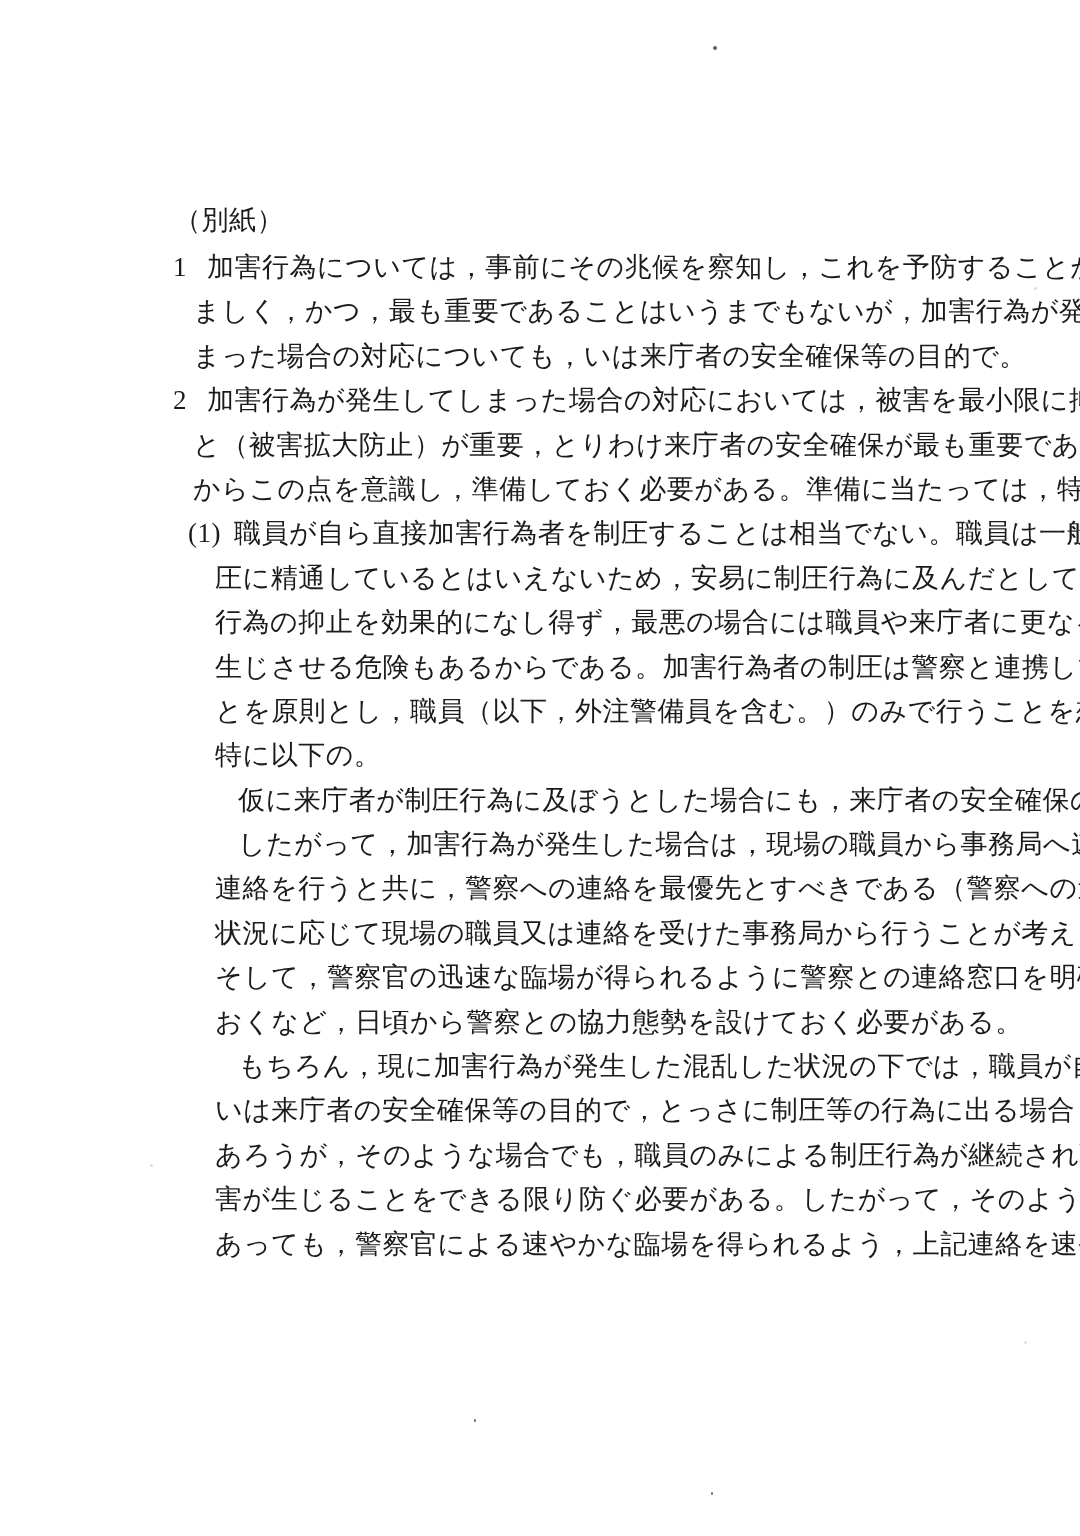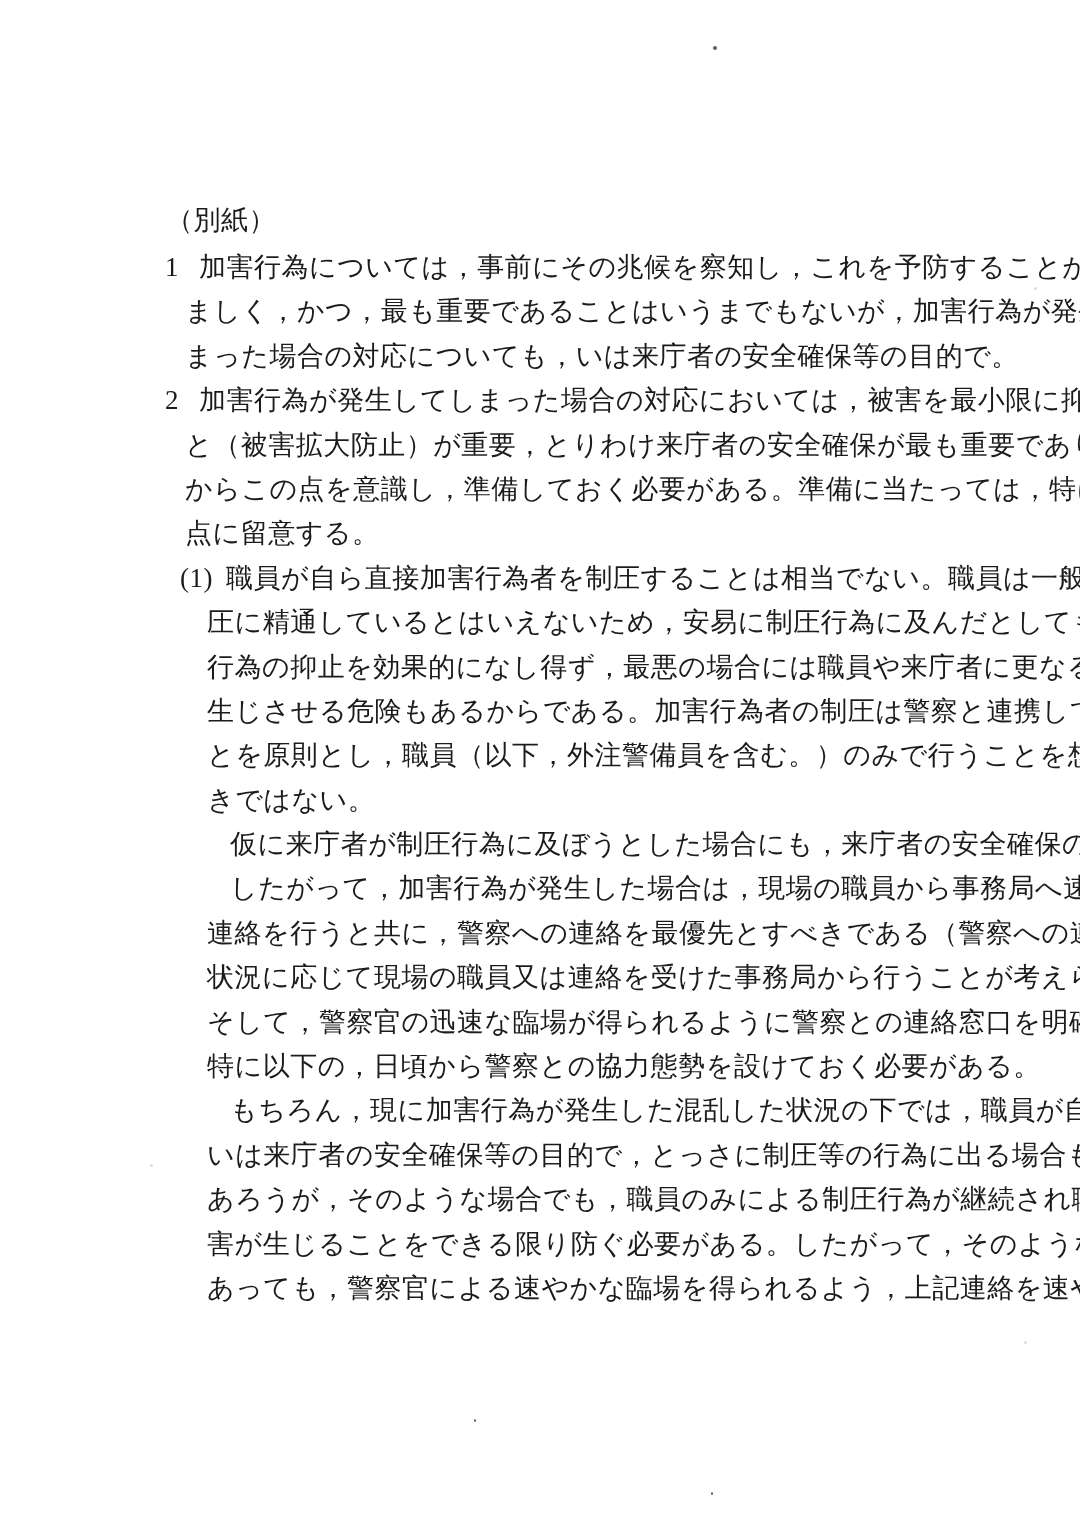--- a/index.html
+++ b/index.html
@@ -21,20 +21,21 @@
     top:195px;
     left:0;
     width:1080px;
   }
   .line{
     white-space:nowrap;
     font-size:27px;
     height:44.4px;
     line-height:44.4px;
     letter-spacing:0.5px;
+    margin-left:8px;
   }
   .line.h{
     height:50px;
     line-height:50px;
     padding-left:166px;
   }
   .line.n1{padding-left:165px;}
   .line.n1 .marker{display:inline-block;width:34px;}
   .line.c1{padding-left:185px;}
   .line.n2{padding-left:180px;}
@@ -55,33 +56,32 @@
 <div class="page">
   <div class="doc">
     <div class="line h">（別紙）</div>
     <div>
         <div class="line n1"><span class="marker">1</span><span>加害行為については，事前にその兆候を察知し，これを予防することが最も望</span></div>
         <div class="line c1">ましく，かつ，最も重要であることはいうまでもないが，加害行為が発生してし</div>
         <div class="line c1">まった場合の対応についても，いは来庁者の安全確保等の目的で。</div>
         <div class="line n1"><span class="marker">2</span><span>加害行為が発生してしまった場合の対応においては，被害を最小限に抑えるこ</span></div>
         <div class="line c1">と（被害拡大防止）が重要，とりわけ来庁者の安全確保が最も重要であり，日頃</div>
         <div class="line c1">からこの点を意識し，準備しておく必要がある。準備に当たっては，特に以下の</div>
-        <div class="line c1">点に留意する。</div>
         <div class="line n2"><span class="marker">(1)</span><span>職員が自ら直接加害行為者を制圧することは相当でない。職員は一般的に制</span></div>
         <div class="line c2">圧に精通しているとはいえないため，安易に制圧行為に及んだとしても，加害</div>
         <div class="line c2">行為の抑止を効果的になし得ず，最悪の場合には職員や来庁者に更なる被害を</div>
         <div class="line c2">生じさせる危険もあるからである。加害行為者の制圧は警察と連携して行うこ</div>
         <div class="line c2">とを原則とし，職員（以下，外注警備員を含む。）のみで行うことを想定するべ</div>
-        <div class="line c2">きではない。</div>
+        <div class="line c2">特に以下の。</div>
         <div class="line p2">仮に来庁者が制圧行為に及ぼうとした場合にも，来庁者の安全確保の観点か</div>
         <div class="line p2">したがって，加害行為が発生した場合は，現場の職員から事務局へ速やかに</div>
         <div class="line c2">連絡を行うと共に，警察への連絡を最優先とすべきである（警察への連絡は，</div>
         <div class="line c2">状況に応じて現場の職員又は連絡を受けた事務局から行うことが考えられる。）。</div>
         <div class="line c2">そして，警察官の迅速な臨場が得られるように警察との連絡窓口を明確にして</div>
-        <div class="line c2">特に以下の，日頃から警察との協力態勢を設けておく必要がある。</div>
+        <div class="line c2">おくなど，日頃から警察との協力態勢を設けておく必要がある。</div>
         <div class="line p2">もちろん，現に加害行為が発生した混乱した状況の下では，職員が自身ある</div>
         <div class="line c2">いは来庁者の安全確保等の目的で，とっさに制圧等の行為に出る場合もあるで</div>
         <div class="line c2">あろうが，そのような場合でも，職員のみによる制圧行為が継続され職員に被</div>
         <div class="line c2">害が生じることをできる限り防ぐ必要がある。したがって，そのような場合で</div>
         <div class="line c2">あっても，警察官による速やかな臨場を得られるよう，上記連絡を速やかに行</div>
       </div>
   </div>
 
   <div class="speck" style="left:713px;top:46px;width:4px;height:4px;"></div>
   <div class="speck faint" style="left:1034px;top:287px;width:3px;height:3px;"></div>

